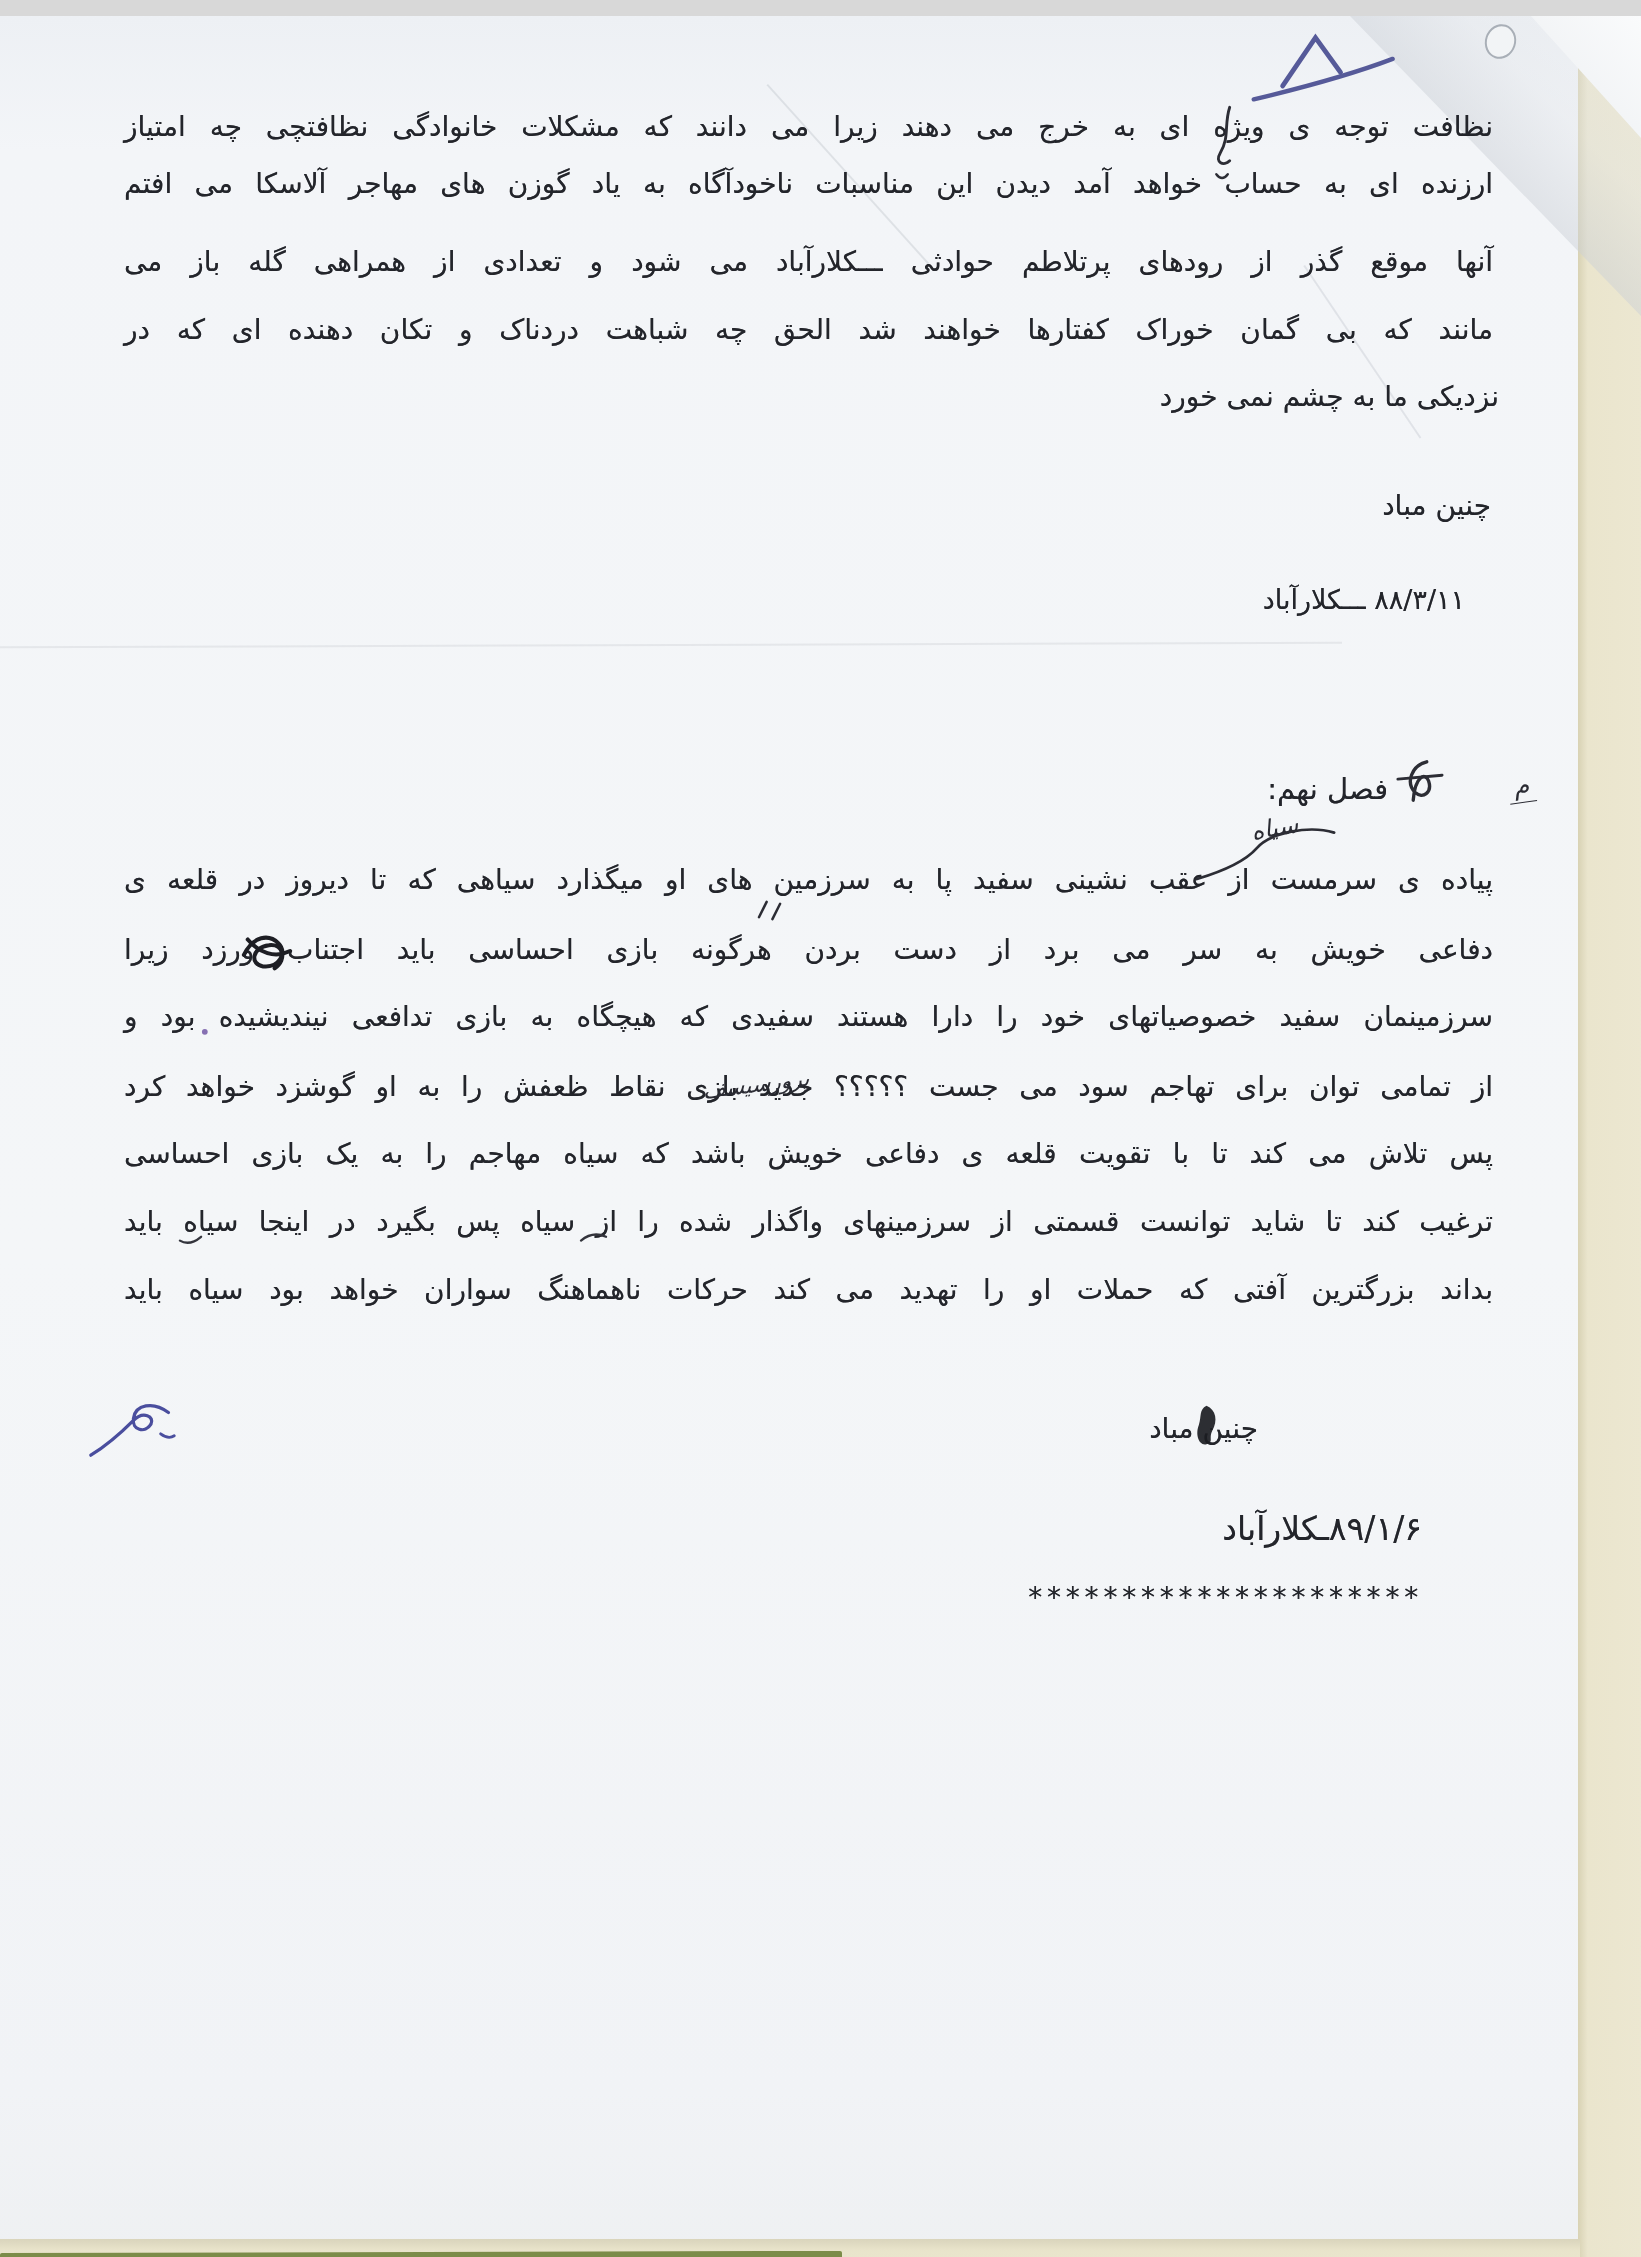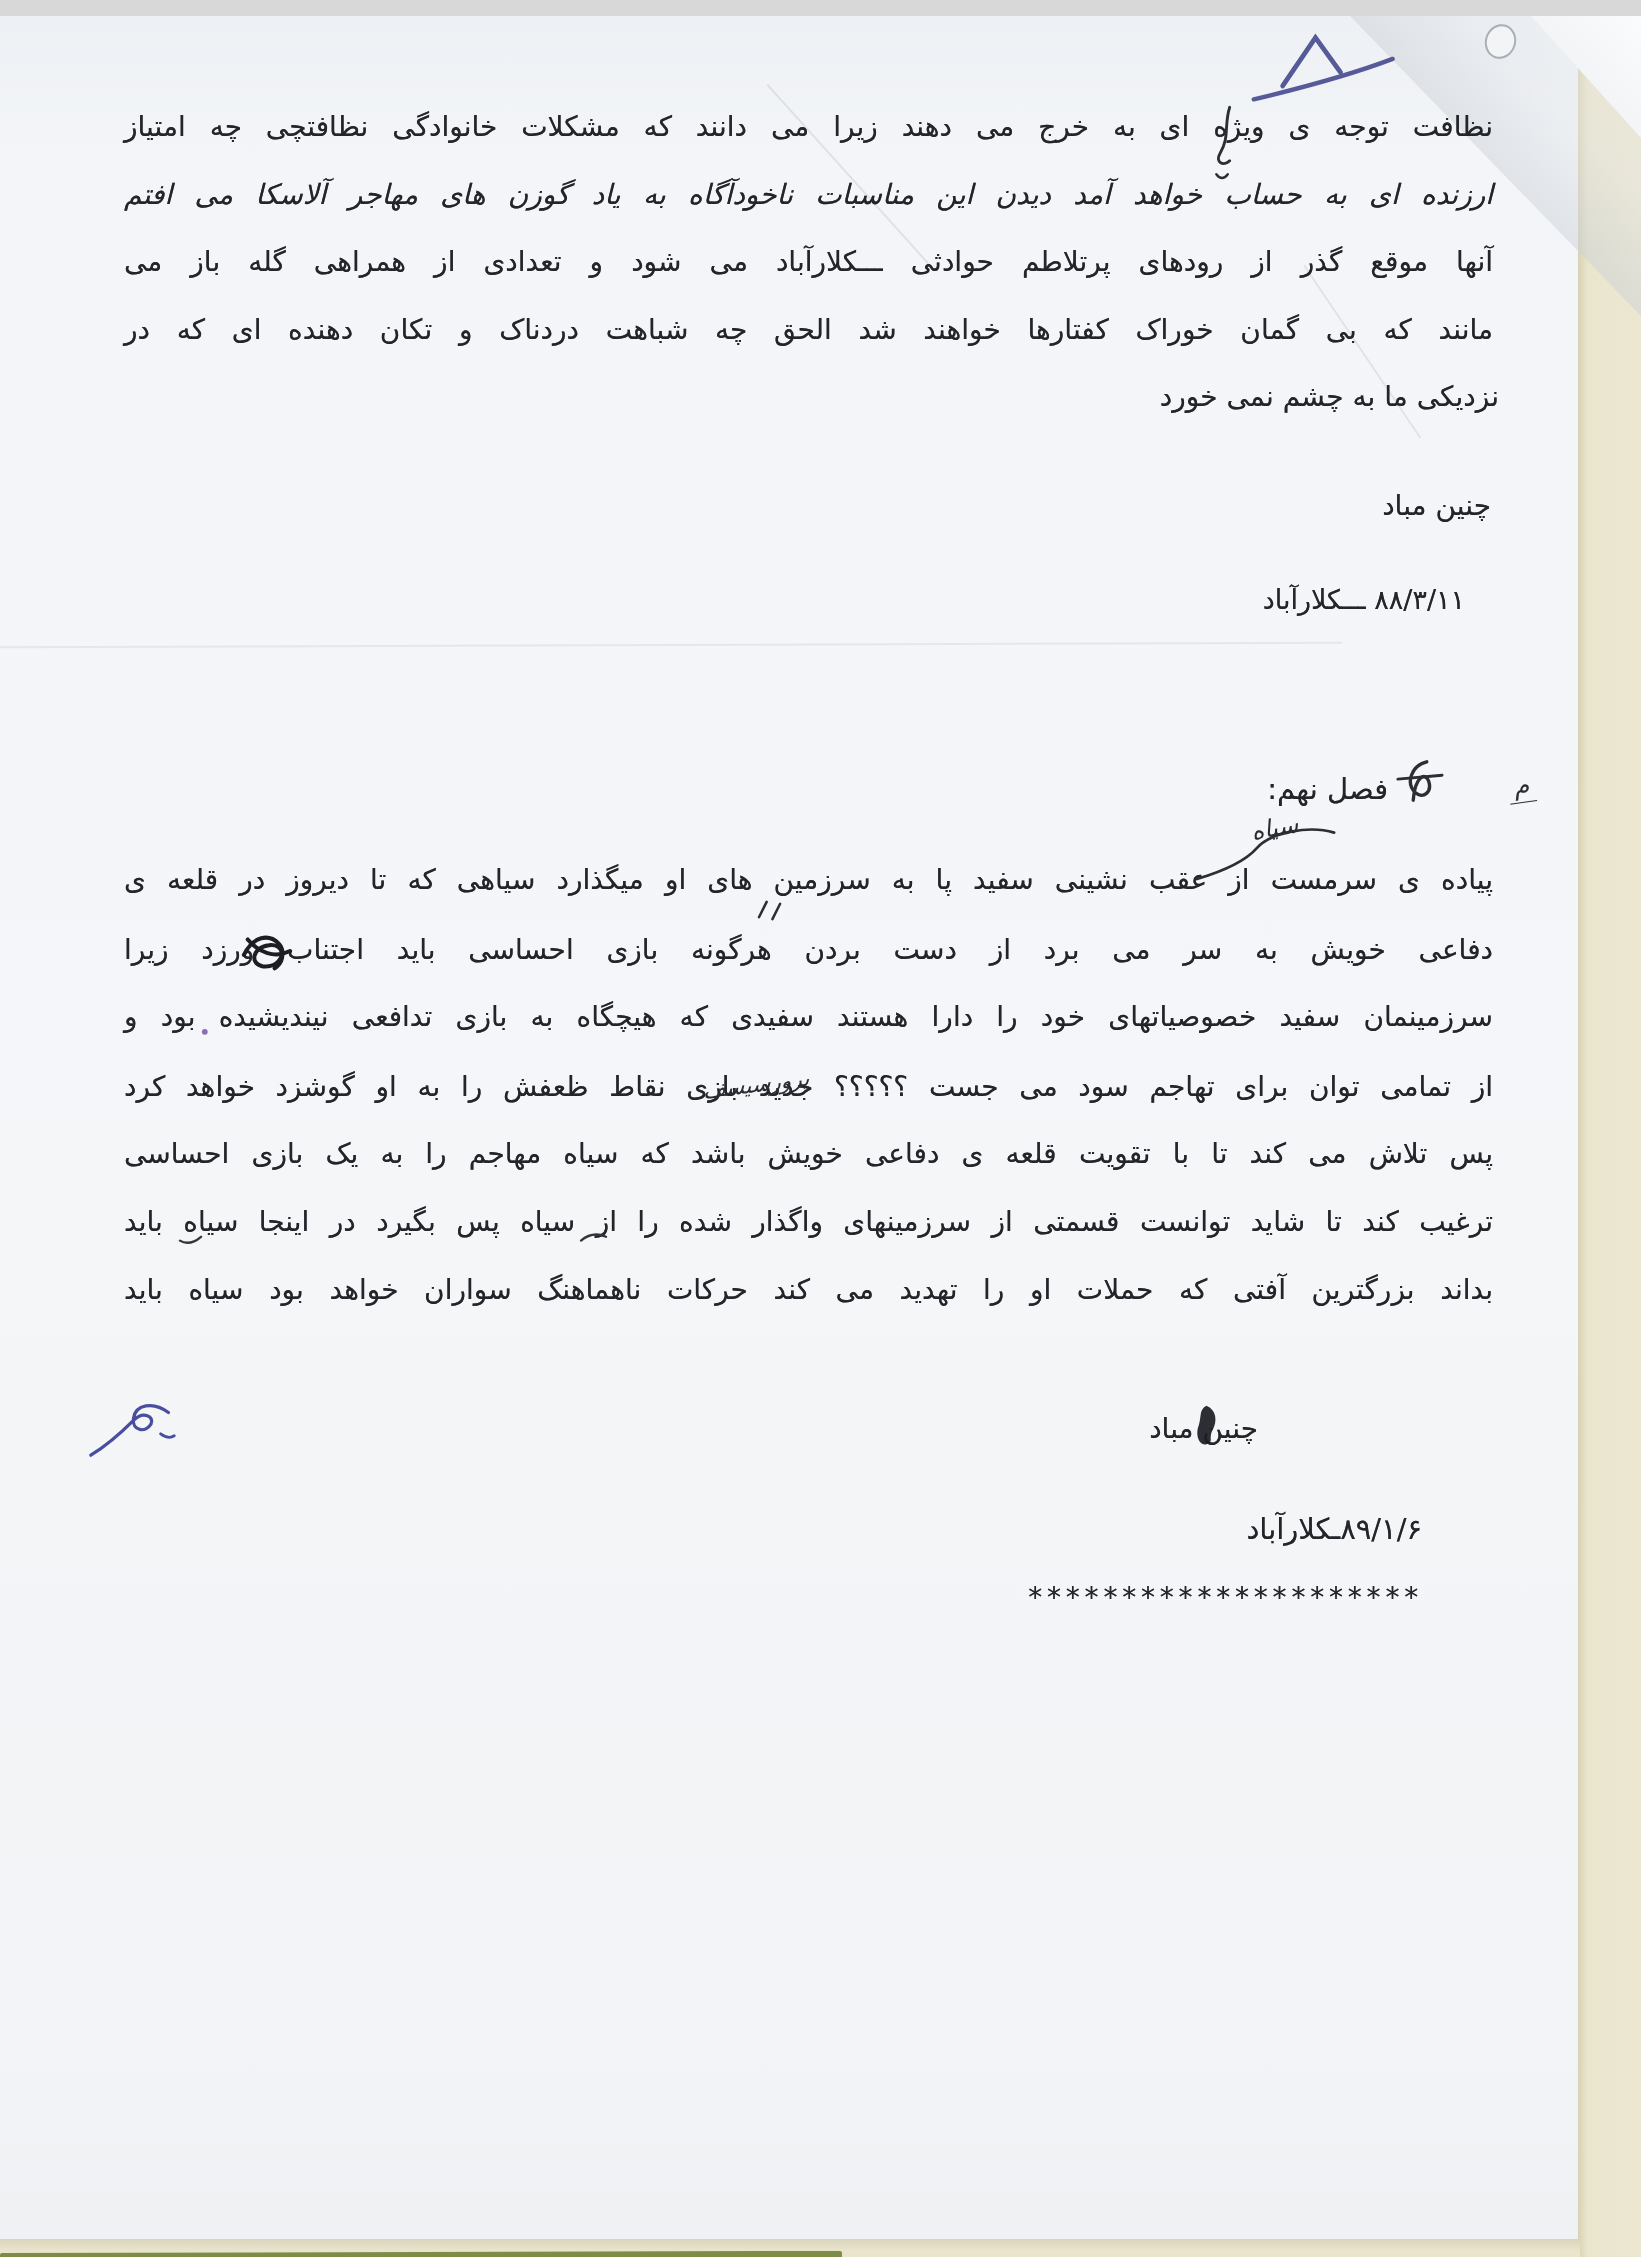--- a/index.html
+++ b/index.html
@@ -90,21 +90,21 @@
   <div class="crease c1"></div>
   <div class="crease c2"></div>
   <div class="crease c3"></div>
 
   <svg class="mark" style="left:1246px;top:9.7px;" width="164" height="87" viewBox="0 0 170 90">
     <path d="M38 62 L72 12 L98 48" fill="none" stroke="#565a99" stroke-width="5" stroke-linecap="round"></path>
     <path d="M8 76 C 50 66, 110 50, 152 34" fill="none" stroke="#565a99" stroke-width="4.5" stroke-linecap="round"></path>
   </svg>
 
   <div class="tline jl" style="top:83px;" dir="rtl">نظافت توجه ی ویژه ای به خرج می دهند زیرا می دانند که مشکلات خانوادگی نظافتچی چه امتیاز</div>
-  <div class="tline jl" style="top:151px;font-style:italic;" dir="rtl">ارزنده ای به حساب خواهد آمد دیدن این مناسبات ناخودآگاه به یاد گوزن های مهاجر آلاسکا می افتم</div>
+  <div class="tline jl" style="top:140px;" dir="rtl">ارزنده ای به حساب خواهد آمد دیدن این مناسبات ناخودآگاه به یاد گوزن های مهاجر آلاسکا می افتم</div>
   <div class="tline jl" style="top:218px;" dir="rtl">آنها موقع گذر از رودهای پرتلاطم حوادثی ـــکلارآباد می شود و تعدادی از همراهی گله باز می</div>
   <div class="tline jl" style="top:286px;" dir="rtl">مانند که بی گمان خوراک کفتارها خواهند شد الحق چه شباهت دردناک و تکان دهنده ای که در</div>
   <div class="tline rl" style="top:353px;right:142px;" dir="rtl">نزدیکی ما به چشم نمی خورد</div>
 
   <svg class="mark" style="left:1201px;top:89px;" width="44" height="81" viewBox="0 0 46 84">
     <path d="M30 2 C 24 20, 30 34, 20 50 C 14 60, 24 64, 30 58" fill="none" stroke="#2c2d35" stroke-width="3" stroke-linecap="round"></path>
     <path d="M16 72 q 6 8 12 0" fill="none" stroke="#2c2d35" stroke-width="2.5" stroke-linecap="round"></path>
   </svg>
 
   <div class="tline rl" style="top:462px;right:150px;" dir="rtl">چنین مباد</div>
@@ -151,21 +151,21 @@
 
   <svg class="mark" style="left:199px;top:1010px;" width="11.6" height="11.6" viewBox="0 0 12 12">
     <circle cx="6" cy="6" r="3" fill="#6a4fa0" opacity="0.8"></circle>
   </svg>
 
   <div class="tline rl" style="top:1385px;right:383px;" dir="rtl">چنین مباد</div>
   <svg class="mark" style="left:1191px;top:1386px;" width="31" height="46" viewBox="0 0 32 48">
     <path d="M16 4 C 26 8, 28 20, 22 30 C 18 38, 24 42, 16 44 C 8 46, 4 34, 8 24 C 11 15, 8 8, 16 4 Z" fill="#1b1c22" opacity="0.92"></path>
   </svg>
 
-  <div class="tline rl" style="top:1485px;right:219px;font-size:29px;" dir="rtl">۸۹/۱/۶ـکلارآباد</div>
+  <div class="tline rl" style="top:1485px;right:219px;font-size:33px;" dir="rtl">۸۹/۱/۶ـکلارآباد</div>
 
   <div class="tline rl stars" style="top:1554px;right:218px;" dir="ltr">*********************</div>
 
   <svg class="mark" style="left:85px;top:1379px;" width="97" height="70" viewBox="0 0 100 72">
     <path d="M86 18 C 70 6, 52 10, 50 24 C 48 36, 62 40, 68 30 C 72 22, 60 16, 50 26 C 38 38, 22 52, 6 62" fill="none" stroke="#4a4e9e" stroke-width="3.4" stroke-linecap="round"></path>
     <path d="M78 40 q 8 6 14 2" fill="none" stroke="#4a4e9e" stroke-width="3" stroke-linecap="round"></path>
   </svg>
 
 </div>
 

